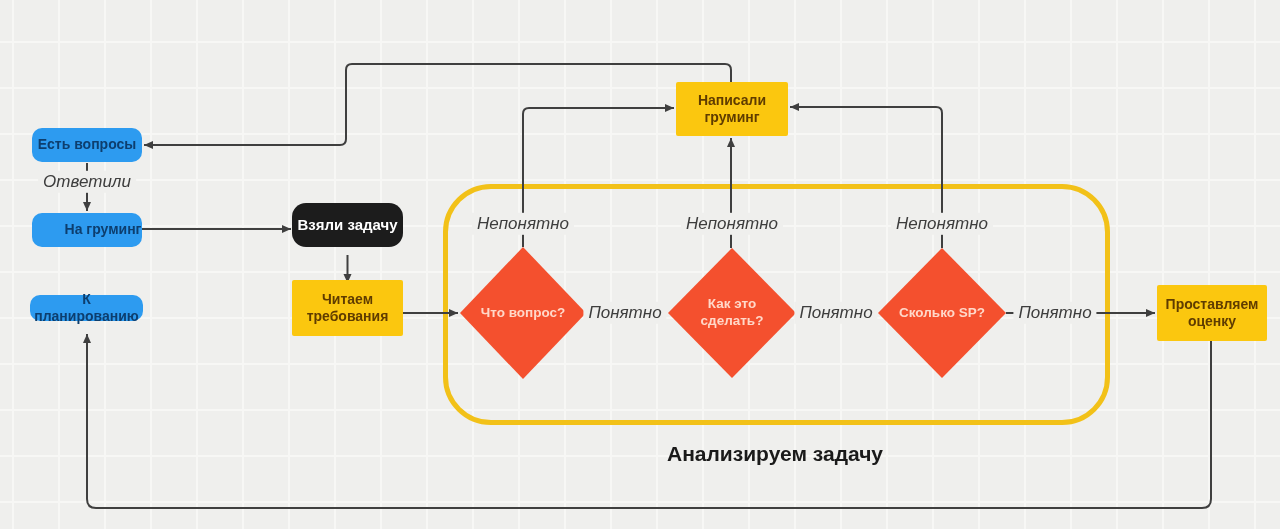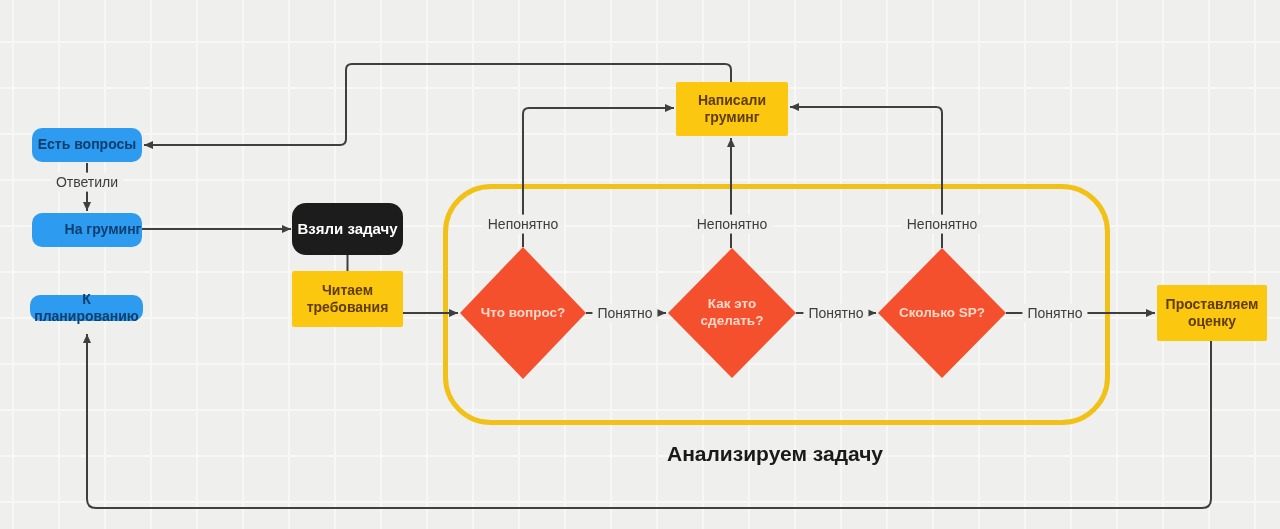--- a/index.html
+++ b/index.html
@@ -45,22 +45,22 @@
     background:var(--c-orange,#f4502e);
     color:var(--c-orange_text,#ffd8c9);
     clip-path:polygon(50% 0,100% 50%,50% 100%,0 50%);
     font-size:13.5px;
   }
   .node-diamond span{display:inline-block;max-width:72%;}
 
   #b-est{left:32px;top:128px;width:110px;height:34px;}
   #b-gruming{left:32px;top:213px;width:110px;height:34px;padding-left:32px;}
   #b-plan{left:30px;top:295px;width:113px;height:26px;}
-  #n-vzyali{left:292px;top:203px;width:111px;height:52px;}
-  #y-chitaem{left:292px;top:271px;width:111px;height:56px;padding:4px;}
+  #n-vzyali{left:292px;top:203px;width:111px;height:44px;}
+  #y-chitaem{left:292px;top:280px;width:111px;height:56px;padding:4px;}
   #y-napisali{left:676px;top:82px;width:112px;height:54px;padding:4px;}
   #y-ocenka{left:1157px;top:285px;width:110px;height:56px;}
   #d-chto{left:460px;top:247px;width:126px;height:132px;}
   #d-kak{left:668px;top:248px;width:128px;height:130px;}
   #d-skolko{left:878px;top:248px;width:128px;height:130px;}
 
   .frame{
     left:443px;top:184px;width:667px;height:241px;
     border:5px solid var(--c-frame_stroke,#f2c118);
     border-radius:48px;
@@ -68,22 +68,22 @@
   .frame-title{
     left:600px;top:442px;width:350px;
     text-align:center;font-weight:700;font-size:21px;
     color:var(--c-title,#1a1a1a);
   }
 
   .edge-label{
     transform:translate(-50%,-50%);
     background:var(--c-canvas_bg,#efefed);
     color:var(--c-label_text,#3d3d3d);
-    font-size:14px;line-height:1.2;
-    padding:1px 5px;white-space:nowrap;
+    font-size:17px;line-height:1.2;
+    padding:1px 5px;white-space:nowrap;font-style:italic;
   }
   #l-otvetili{left:87px;top:182px;}
   #l-nep1{left:523px;top:224px;}
   #l-nep2{left:732px;top:224px;}
   #l-nep3{left:942px;top:224px;}
   #l-pon1{left:625px;top:313px;}
   #l-pon2{left:836px;top:313px;}
   #l-pon3{left:1055px;top:313px;}
 
   svg.wires{left:0;top:0;width:1280px;height:529px;pointer-events:none;}

